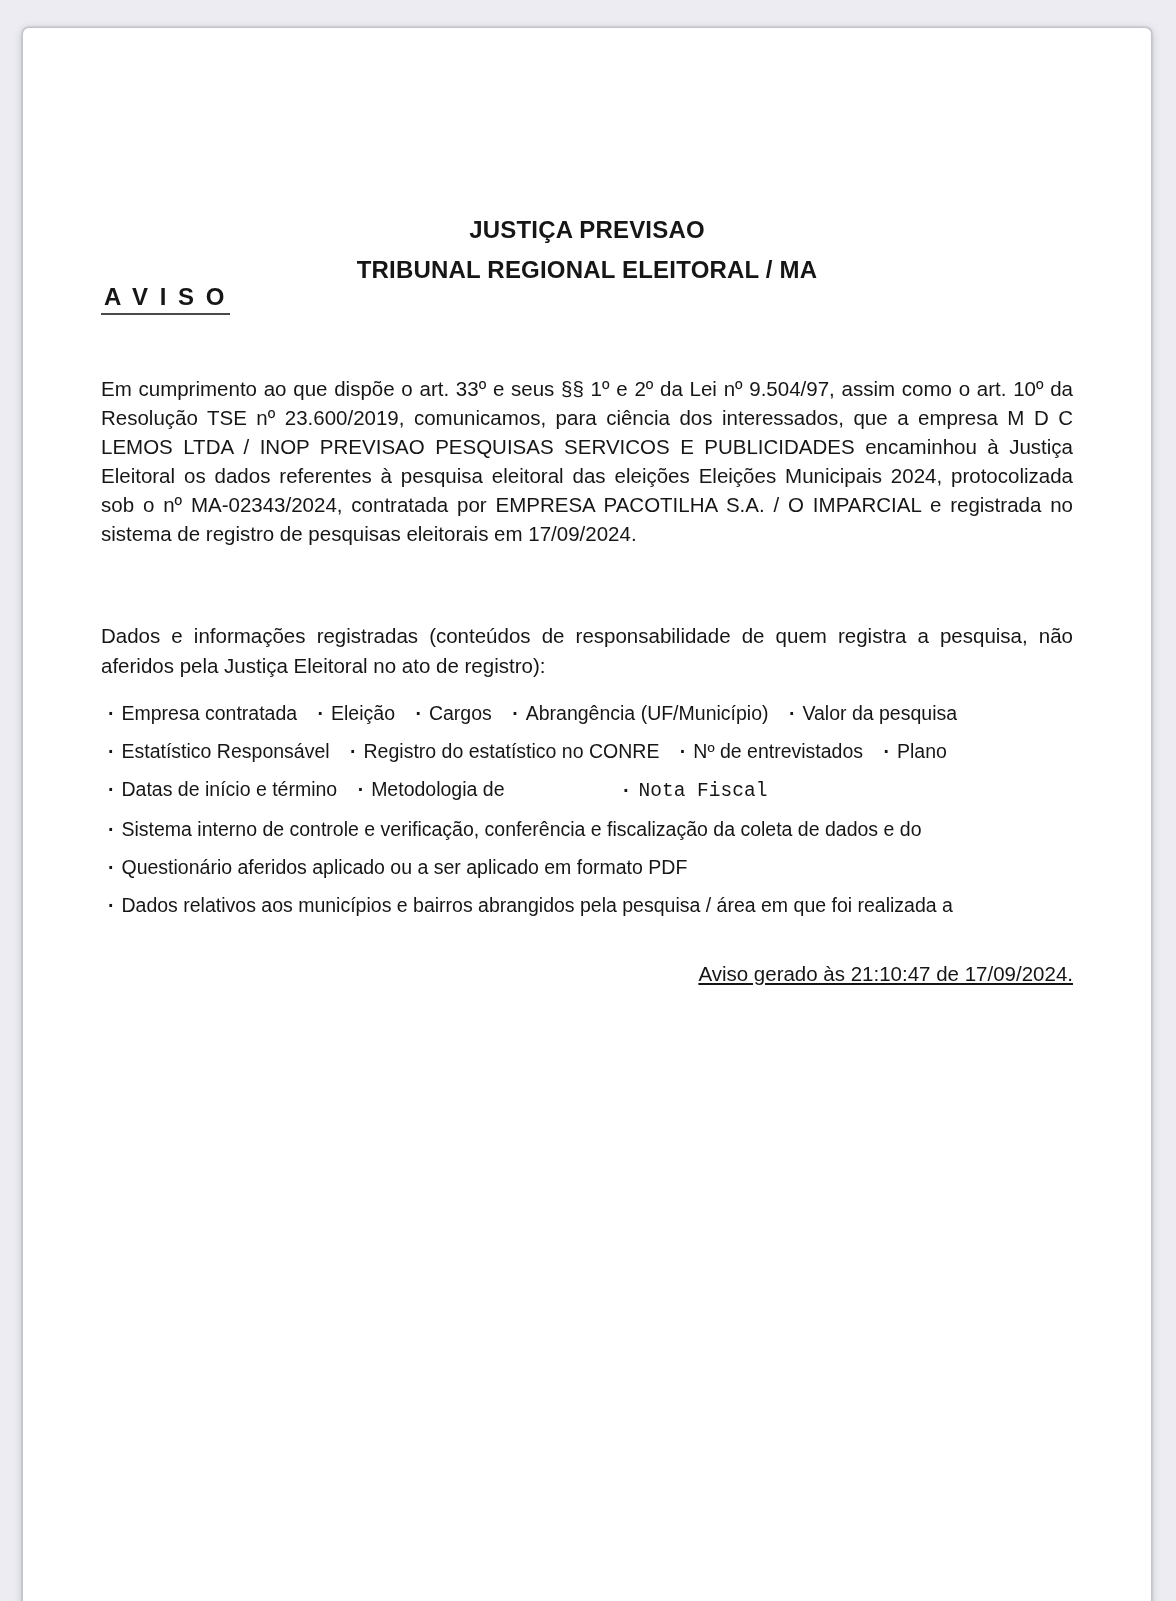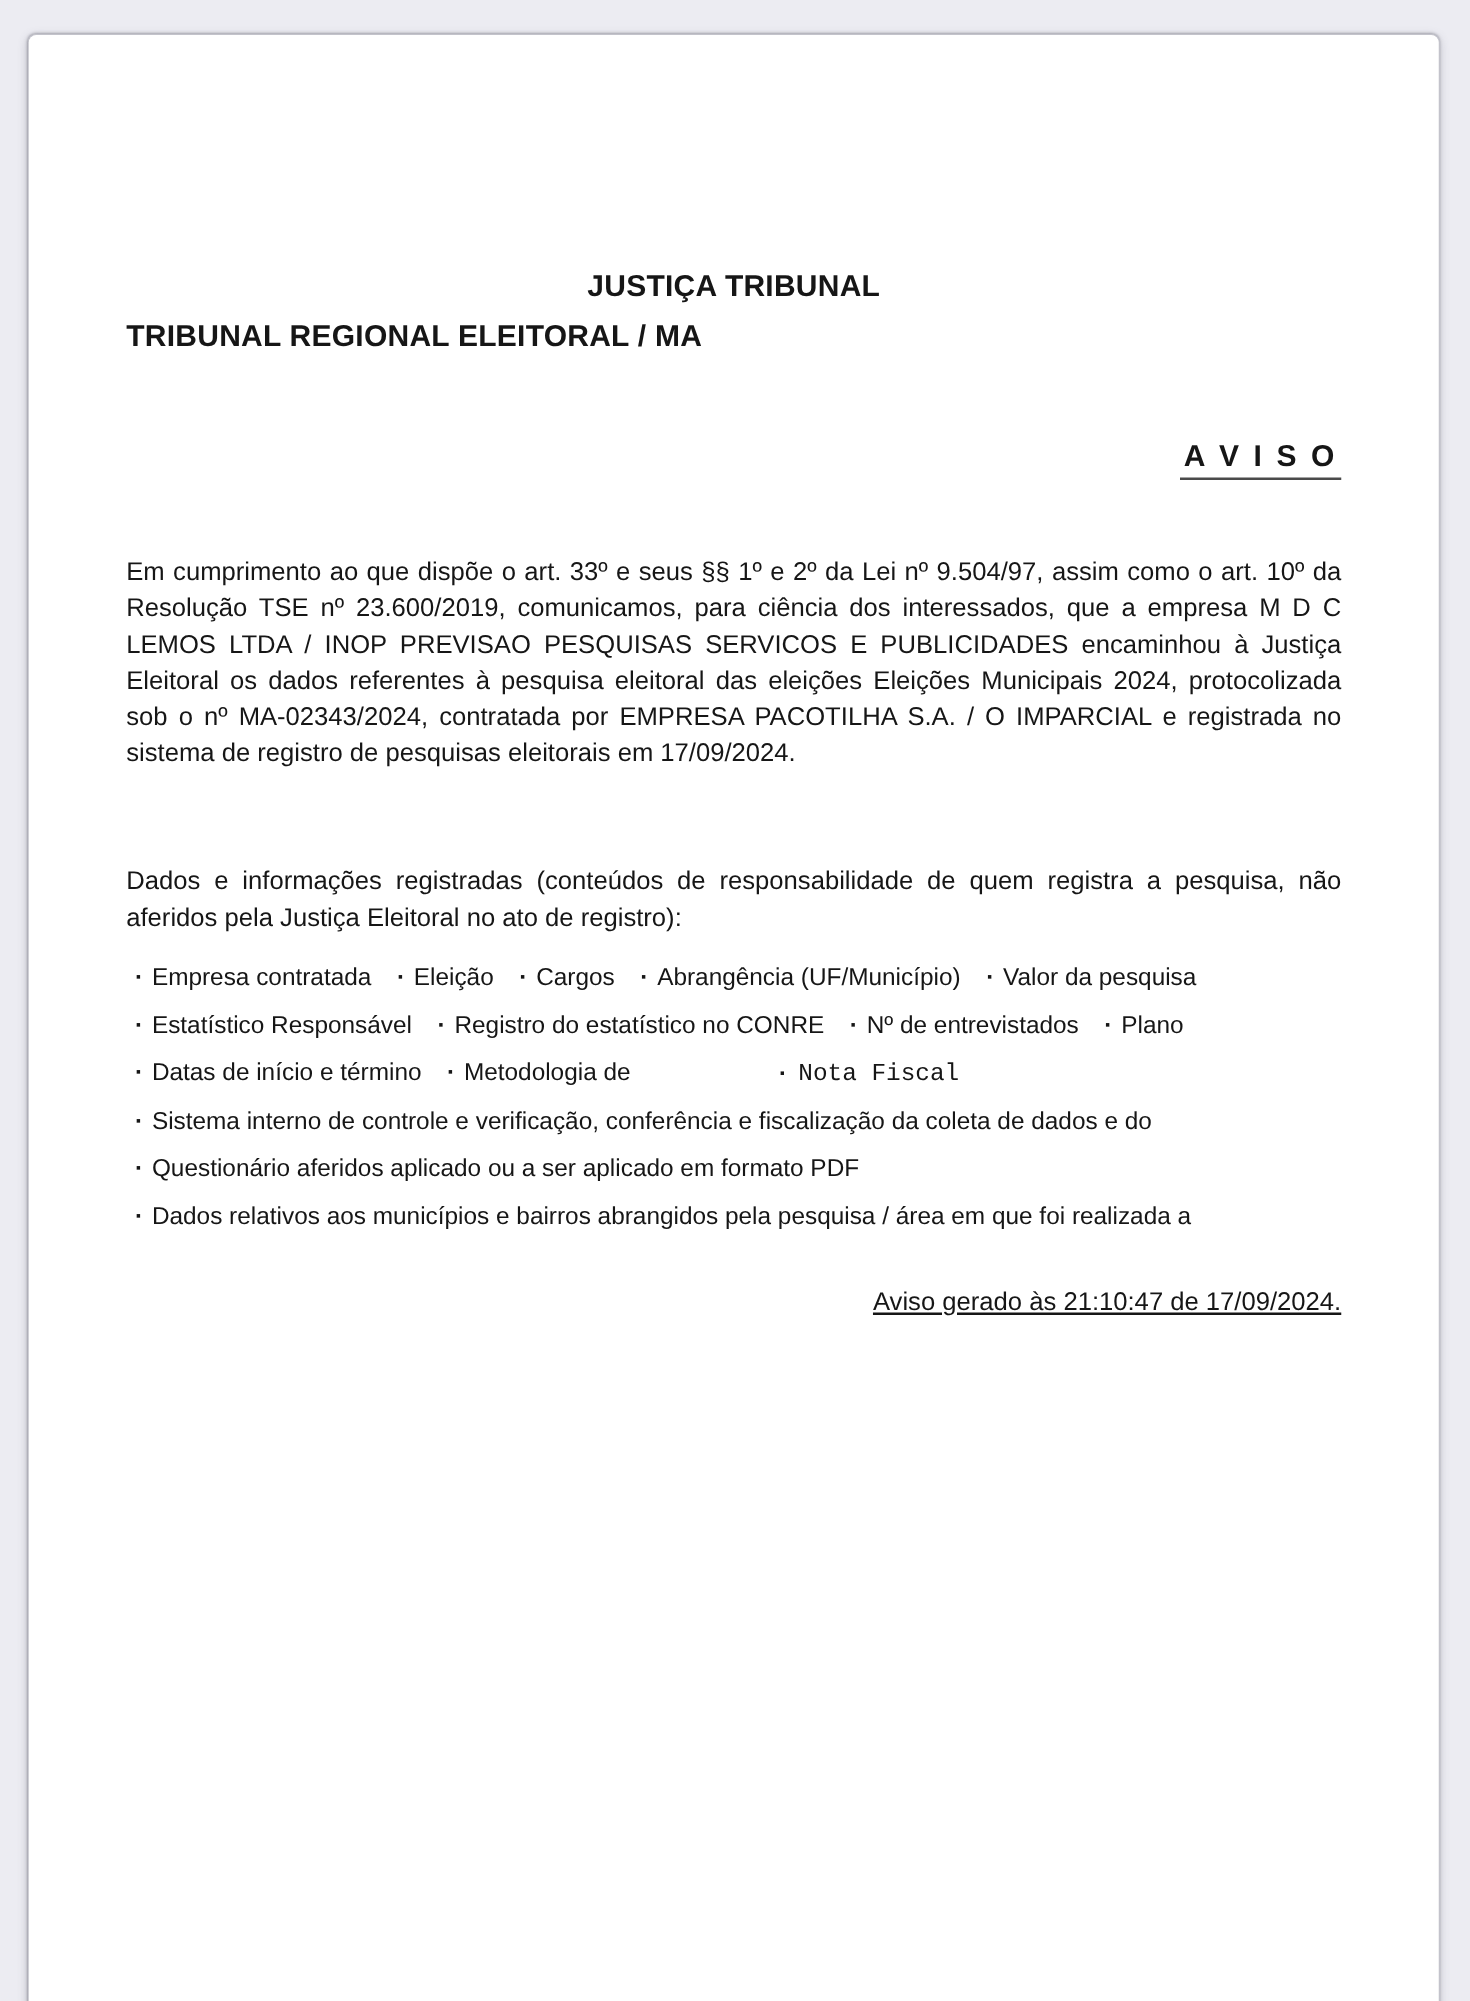--- a/index.html
+++ b/index.html
@@ -33,28 +33,28 @@
   .org-title {
     margin-top: 188px;
     text-align: center;
     font-weight: bold;
     font-size: 24px;
     line-height: 27px;
     letter-spacing: 0.2px;
   }
   .org-subtitle {
     margin-top: 13px;
+    text-align: center;
     font-weight: bold;
     font-size: 24px;
     line-height: 27px;
     letter-spacing: 0.2px;
   }
   .notice-title-wrap {
-    margin-top: 69px;
-    text-align: right;
+    text-align: left;
   }
   .notice-title {
     display: inline-block;
     font-weight: bold;
     font-size: 24px;
     letter-spacing: 2.5px;
     border-bottom: 2.5px solid #4a4a4a;
     padding: 0 3px 2px 3px;
   }
   .opening-paragraph {
@@ -105,21 +105,21 @@
     font-size: 20.5px;
     line-height: 29px;
     text-align: justify;
   }
 </style>
 </head>
 <body>
 
 <div class="page">
 
-  <div class="org-title">JUSTIÇA TRIBUNAL</div>
+  <div class="org-title">JUSTIÇA PREVISAO</div>
 
   <div class="org-subtitle">TRIBUNAL REGIONAL ELEITORAL / MA</div>
 
   <div class="notice-title-wrap">
     <span class="notice-title">A V I S O</span>
   </div>
 
   <p class="opening-paragraph">Em cumprimento ao que dispõe o art. 33º e seus §§ 1º e 2º da Lei nº 9.504/97, assim como o art. 10º da Resolução TSE nº 23.600/2019, comunicamos, para ciência dos interessados, que a empresa M D C LEMOS LTDA / INOP PREVISAO PESQUISAS SERVICOS E PUBLICIDADES encaminhou à Justiça Eleitoral os dados referentes à pesquisa eleitoral das eleições Eleições Municipais 2024, protocolizada sob o nº MA-02343/2024, contratada por EMPRESA PACOTILHA S.A. / O IMPARCIAL e registrada no sistema de registro de pesquisas eleitorais em 17/09/2024.</p>
 
   <p class="registered-intro">Dados e informações registradas (conteúdos de responsabilidade de quem registra a pesquisa, não aferidos pela Justiça Eleitoral no ato de registro):</p>

